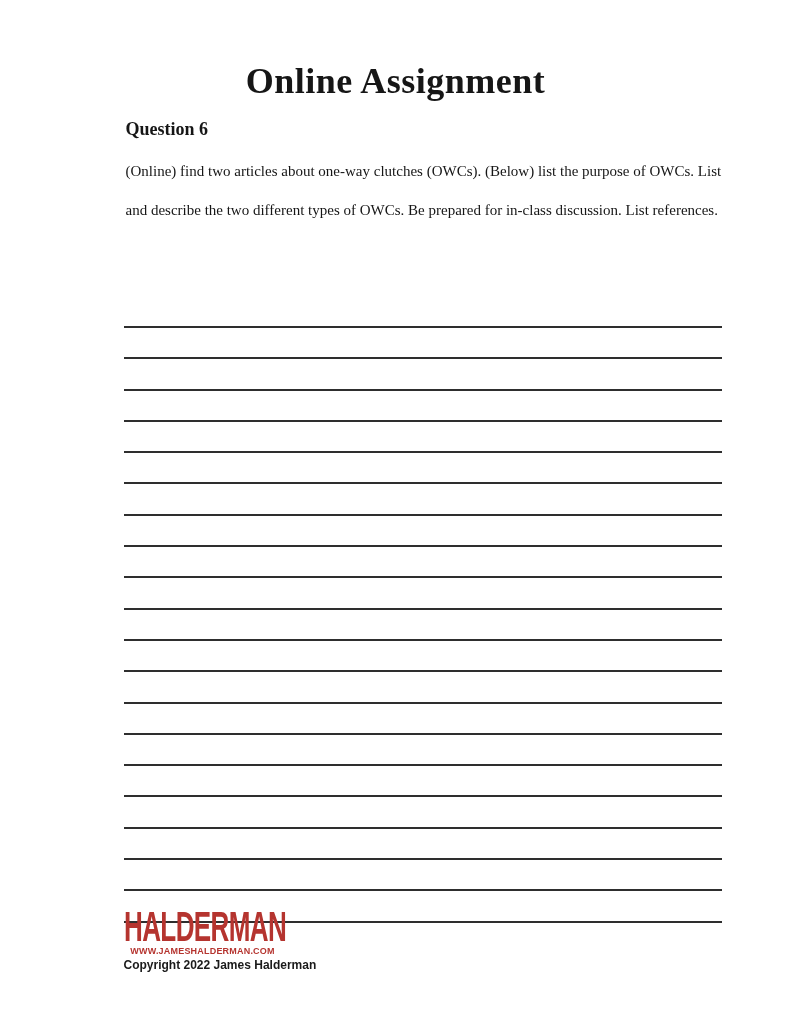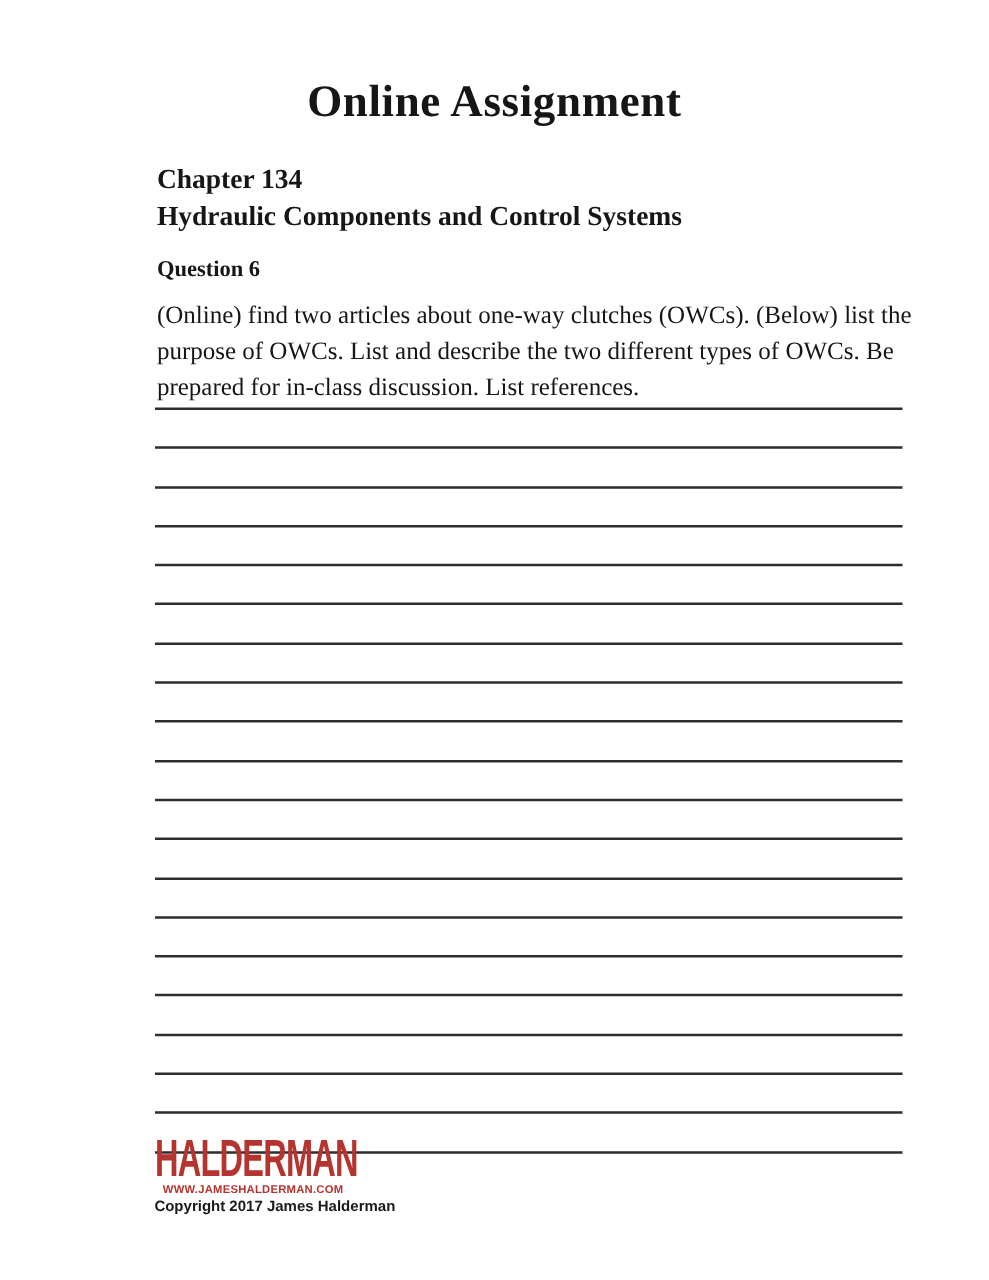--- a/index.html
+++ b/index.html
@@ -30,22 +30,22 @@
   }
   .question-label {
     margin: 16px 0 0 95px;
     font-size: 18px;
     font-weight: bold;
     line-height: 22px;
   }
   .question-text {
     margin: 12px 0 0 95px;
     width: 614px;
-    font-size: 20px;
-    line-height: 29px;
+    font-size: 15px;
+    line-height: 39px;
   }
   .answer-lines {
     position: absolute;
     top: 314px;
     left: 93px;
     width: 598px;
   }
   .answer-line {
     height: 31.3px;
     border-top: 2px solid #2e2e2e;
@@ -86,24 +86,20 @@
     white-space: nowrap;
   }
 </style>
 </head>
 <body>
 
 <div class="page">
 
   <h1 class="page-title">Online Assignment</h1>
 
-  <div class="chapter">
-    <div>Chapter 134</div>
-    <div>Hydraulic Components and Control Systems</div>
-  </div>
 
   <div class="question-label">Question 6</div>
 
   <p class="question-text">(Online) find two articles about one-way clutches (OWCs). (Below) list the purpose of OWCs. List and describe the two different types of OWCs. Be prepared for in-class discussion. List references.</p>
 
   <div class="answer-lines">
       <div class="answer-line"></div>
       <div class="answer-line"></div>
       <div class="answer-line"></div>
       <div class="answer-line"></div>
@@ -123,16 +119,16 @@
       <div class="answer-line"></div>
       <div class="answer-line"></div>
       <div class="answer-line"></div>
     </div>
 
   <div class="footer">
     <div class="logo">
       <div class="logo-text" style="color: rgb(181, 52, 47);">HALDERMAN</div>
       <div class="logo-url" style="color: rgb(181, 52, 47);">WWW.JAMESHALDERMAN.COM</div>
     </div>
-    <div class="copyright">Copyright 2017 James Halderman</div>
+    <div class="copyright">Copyright 2022 James Halderman</div>
   </div>
 
 </div>
 
 </body></html>

